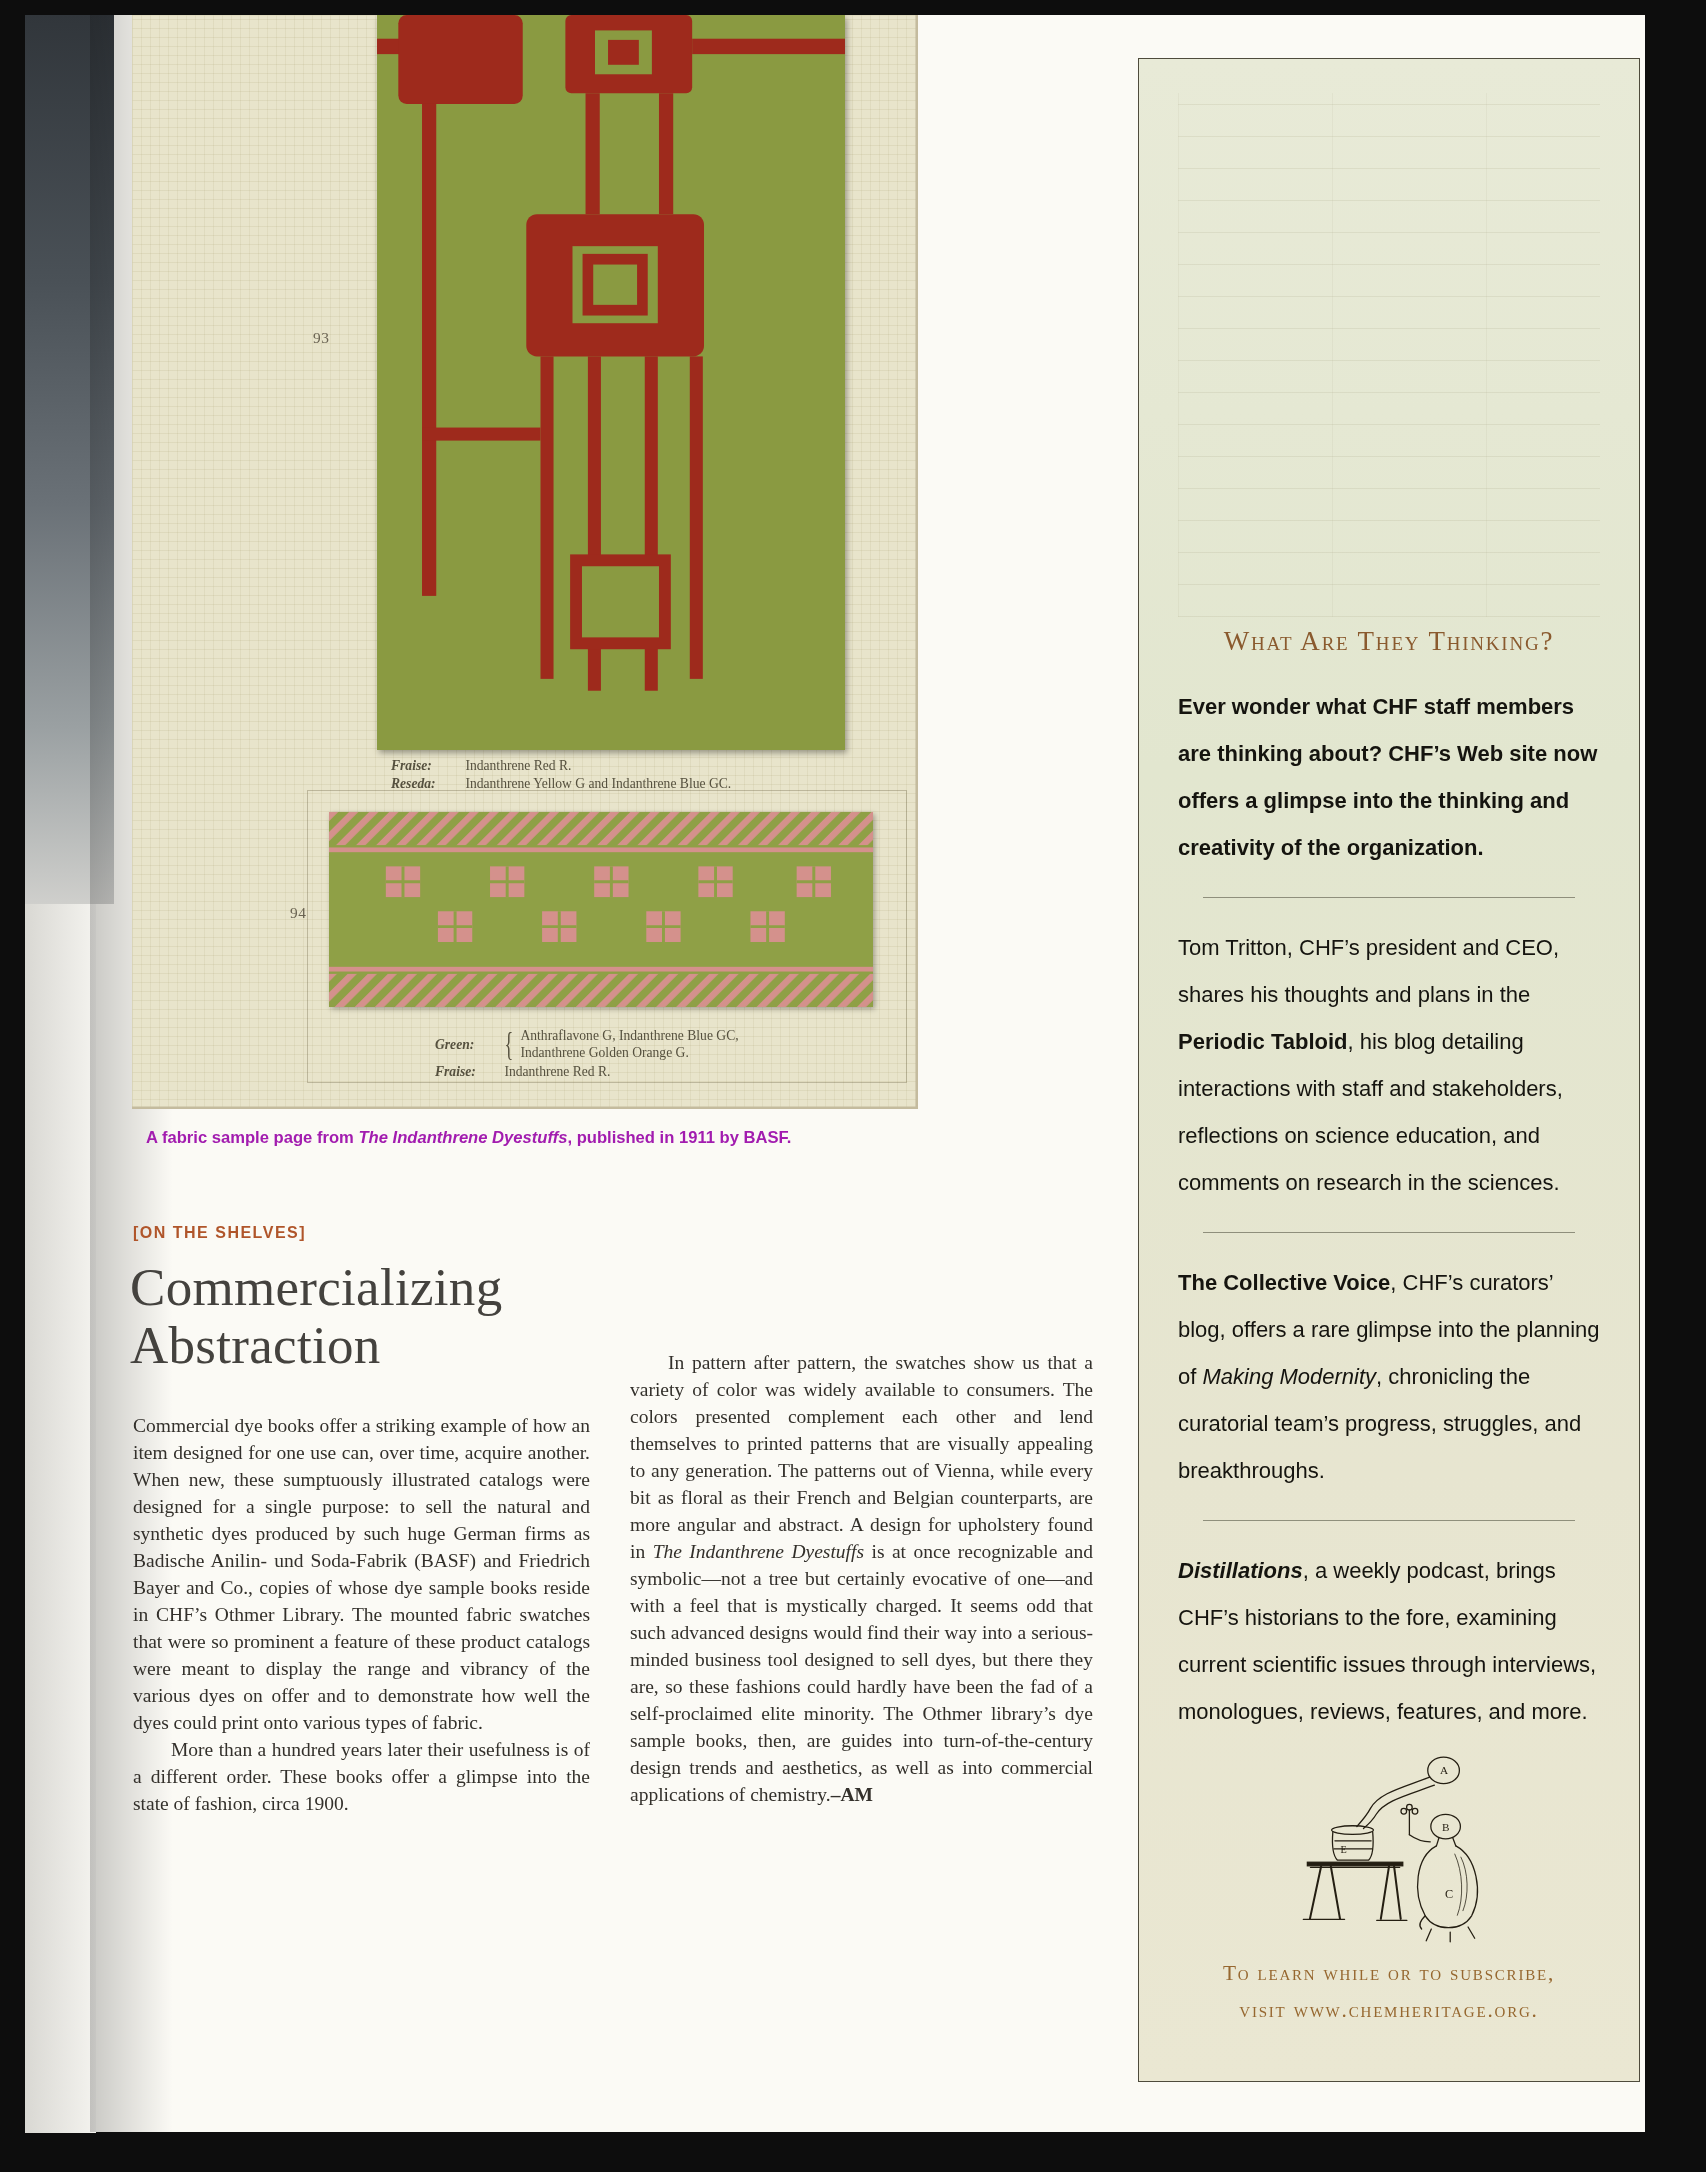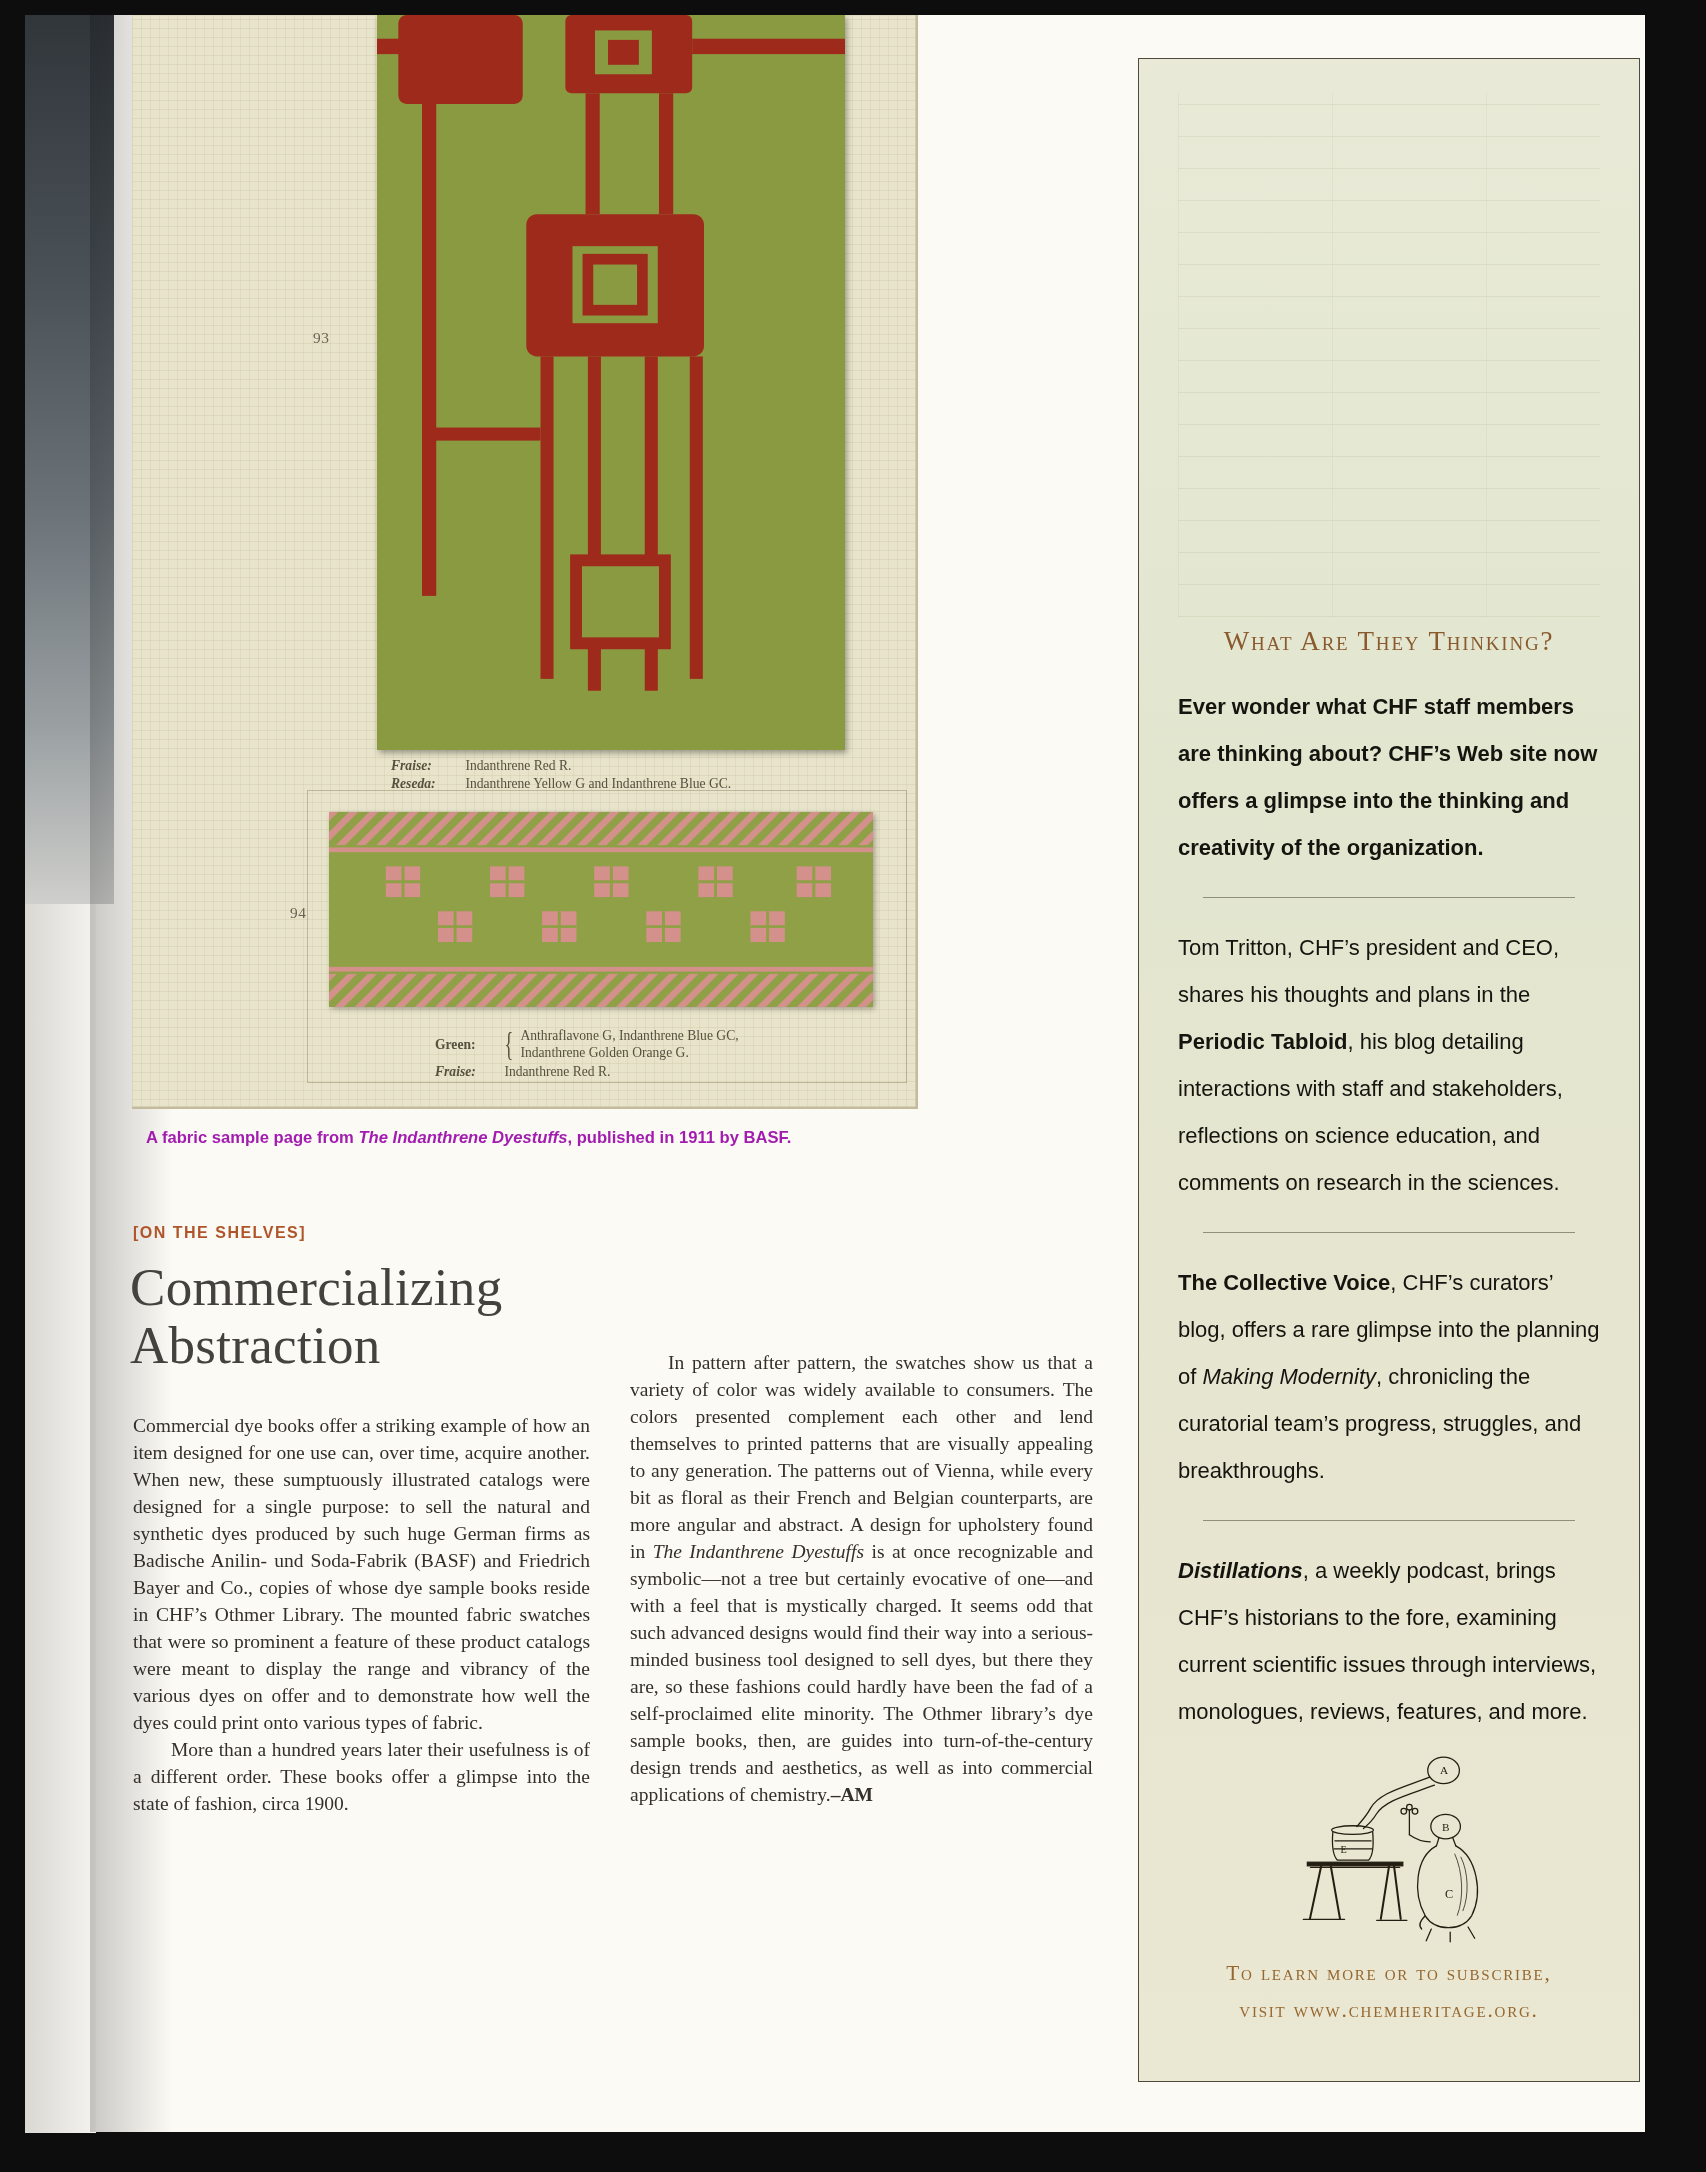--- a/index.html
+++ b/index.html
@@ -23,21 +23,21 @@
       repeating-linear-gradient(90deg, rgba(160,150,100,.12) 0 0.6px, transparent 0.6px 9px);
     box-shadow:inset -2.4px -2.4px 0 #c4bb9e, inset 0.6px 0.6px 0 #d8d2b4;}
   .swatch1{position:absolute;left:245px;top:0;width:468px;height:735px;box-shadow:1.8px 3px 6px rgba(0,0,0,.35);}
   .swatch2{position:absolute;left:197px;top:797px;width:544px;height:195px;box-shadow:1.8px 2.4px 5.3px rgba(0,0,0,.3);}
   .sample94-box{position:absolute;left:175px;top:775px;width:598px;height:291px;border:0.6px solid rgba(90,80,50,.30);}
   .plate-num{position:absolute;font-size:15.4px;color:#6a6352;letter-spacing:0.6px;}
   .plate-cap1{position:absolute;left:259px;top:742px;font-size:13.6px;color:#55503e;line-height:18px;}
   .plate-cap1 .lbl{display:inline-block;width:71px;font-style:italic;font-weight:bold;}
   .plate-cap2{position:absolute;left:303px;top:1012px;font-size:13.6px;color:#55503e;line-height:17px;}
   .cap2-row{display:flex;align-items:center;}
-  .cap2-row .lbl{display:inline-block;width:66px;font-weight:bold;}
+  .cap2-row .lbl{display:inline-block;width:66px;font-style:italic;font-weight:bold;}
   .cap2-brace{font-size:33px;font-weight:300;transform:scaleX(.55);margin-right:3.6px;color:#55503e;}
   .cap2-fraise{margin-top:1.2px;}
   .cap2-fraise .lbl{display:inline-block;width:66px;font-style:italic;font-weight:bold;}
 
   
   .fig-caption{position:absolute;left:121px;top:1113px;width:960px;
     font-family:"Liberation Sans",sans-serif;font-size:16.6px;color:#a21caf;}
   .seg-b{font-weight:bold;}
   .seg-i{font-style:italic;}
   .seg-bi{font-weight:bold;font-style:italic;}
@@ -265,21 +265,21 @@
             <path d="M618,714 L618,752"></path>
             <path d="M688,694 L714,738"></path>
         </g>
         <text class="ill-letter" x="578" y="96" font-size="44">A</text>
         <text class="ill-letter" x="188" y="402" font-size="40">E</text>
         <text class="ill-letter" x="586" y="316" font-size="44">B</text>
         <text class="ill-letter" x="598" y="580" font-size="48">C</text>
       </svg>
 
       <div class="sb-cta">
-        <div>To learn more or to subscribe,</div>
+        <div>To learn while or to subscribe,</div>
         <div>visit www.chemheritage.org.</div>
       </div>
     </div>
   </div>
 
   <div class="frame-top"></div>
   <div class="frame-bottom"></div>
   <div class="frame-left"></div>
   <div class="frame-right"></div>
 

